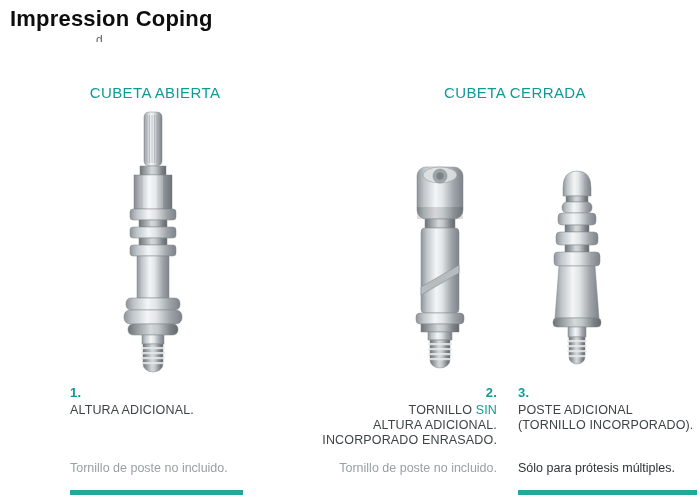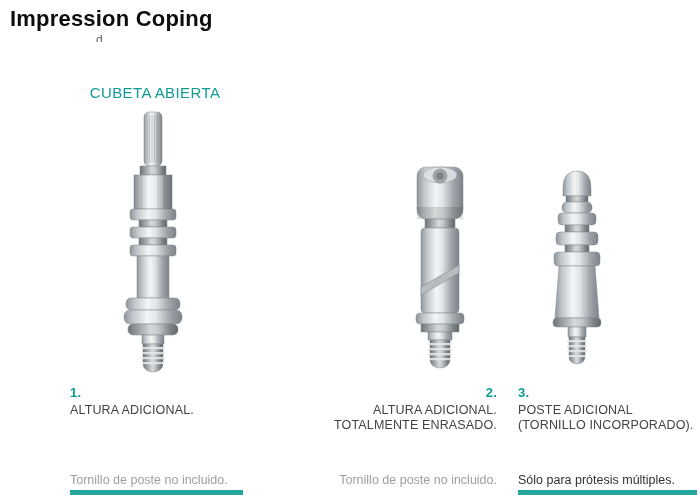--- a/index.html
+++ b/index.html
@@ -21,37 +21,38 @@
     font-size:15px;font-weight:400;letter-spacing:.4px;}
   .col-header.left{left:60px;}
   .col-header.right{left:420px;}
   .illus{display:block;}
   .callout{top:385px;font-size:12.5px;color:var(--text-dark);line-height:15px;letter-spacing:.15px;}
   .callout .num{color:var(--accent);font-weight:600;font-size:13px;margin-bottom:3px;}
   .callout .accent{color:var(--accent);}
   .callout.c1{left:70px;width:195px;text-align:left;}
   .callout.c2{left:297px;width:200px;text-align:right;}
   .callout.c3{left:518px;width:182px;text-align:left;}
-  .note{top:461px;font-size:12.5px;color:var(--text-gray);margin-top:12px;}
+  .note{top:461px;font-size:12.5px;color:var(--text-gray);}
   .note.n1{left:70px;width:195px;text-align:left;}
   .note.n2{left:297px;width:200px;text-align:right;}
   .note.n3{left:518px;width:182px;text-align:left;color:var(--note-dark);}
   .accent-bar{top:490px;height:5px;background:var(--bar);}
   .accent-bar.left{left:70px;width:173px;}
   .accent-bar.right{left:518px;width:179px;}
 </style>
 </head>
 <body>
 
 <div class="page">
 
   <div class="abs page-title">Impression Coping</div>
   <div class="abs subtitle-frag">d</div>
 
   <div class="abs col-header left">CUBETA ABIERTA</div>
+  <div class="abs col-header right">CUBETA CERRADA</div>
 
   <div class="abs" style="left:113px;top:110px;">
     <svg class="illus" width="80" height="266" viewBox="0 0 80 266">
       <defs>
         <linearGradient id="mA" x1="0" y1="0" x2="1" y2="0">
           <stop offset="0" stop-color="#8f959a"></stop>
             <stop offset="0.15" stop-color="#bfc5c9"></stop>
           <stop offset="0.4" stop-color="#f3f5f6"></stop>
             <stop offset="0.55" stop-color="#e2e6e8"></stop>
           <stop offset="0.8" stop-color="#9ea4a9"></stop>
@@ -189,22 +190,23 @@
   </div>
 
   <div class="abs callout c1">
     <div class="num">1.</div>
     <div>ALTURA ADICIONAL.</div>
   </div>
   <div class="abs note n1">Tornillo de poste no incluido.</div>
 
   <div class="abs callout c2">
     <div class="num">2.</div>
+    <div><span>TORNILLO </span><span class="accent">SIN</span></div>
     <div>ALTURA ADICIONAL.</div>
-    <div>TOTALMENTE ENRASADO.</div>
+    <div>INCORPORADO ENRASADO.</div>
   </div>
   <div class="abs note n2">Tornillo de poste no incluido.</div>
 
   <div class="abs callout c3">
     <div class="num">3.</div>
     <div>POSTE ADICIONAL</div>
     <div>(TORNILLO INCORPORADO).</div>
   </div>
   <div class="abs note n3">Sólo para prótesis múltiples.</div>
 

